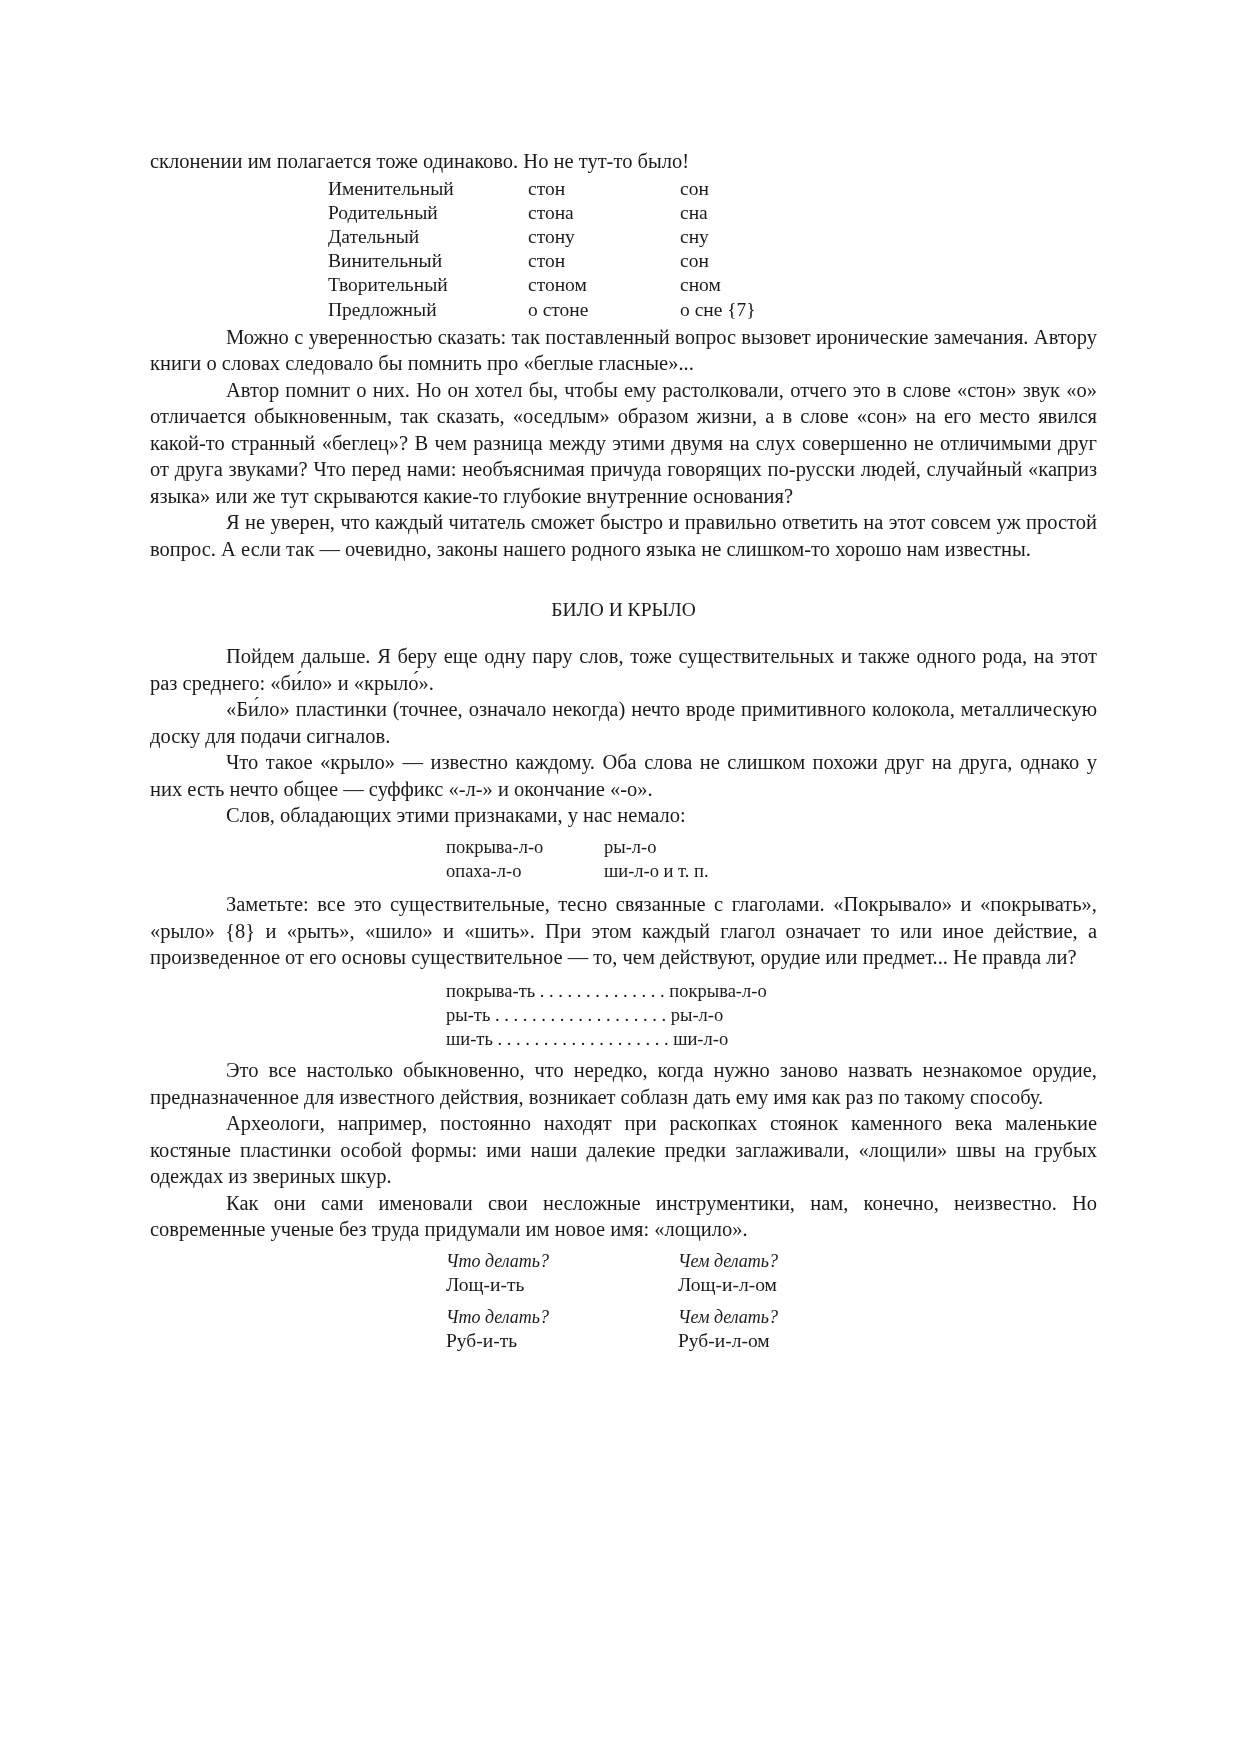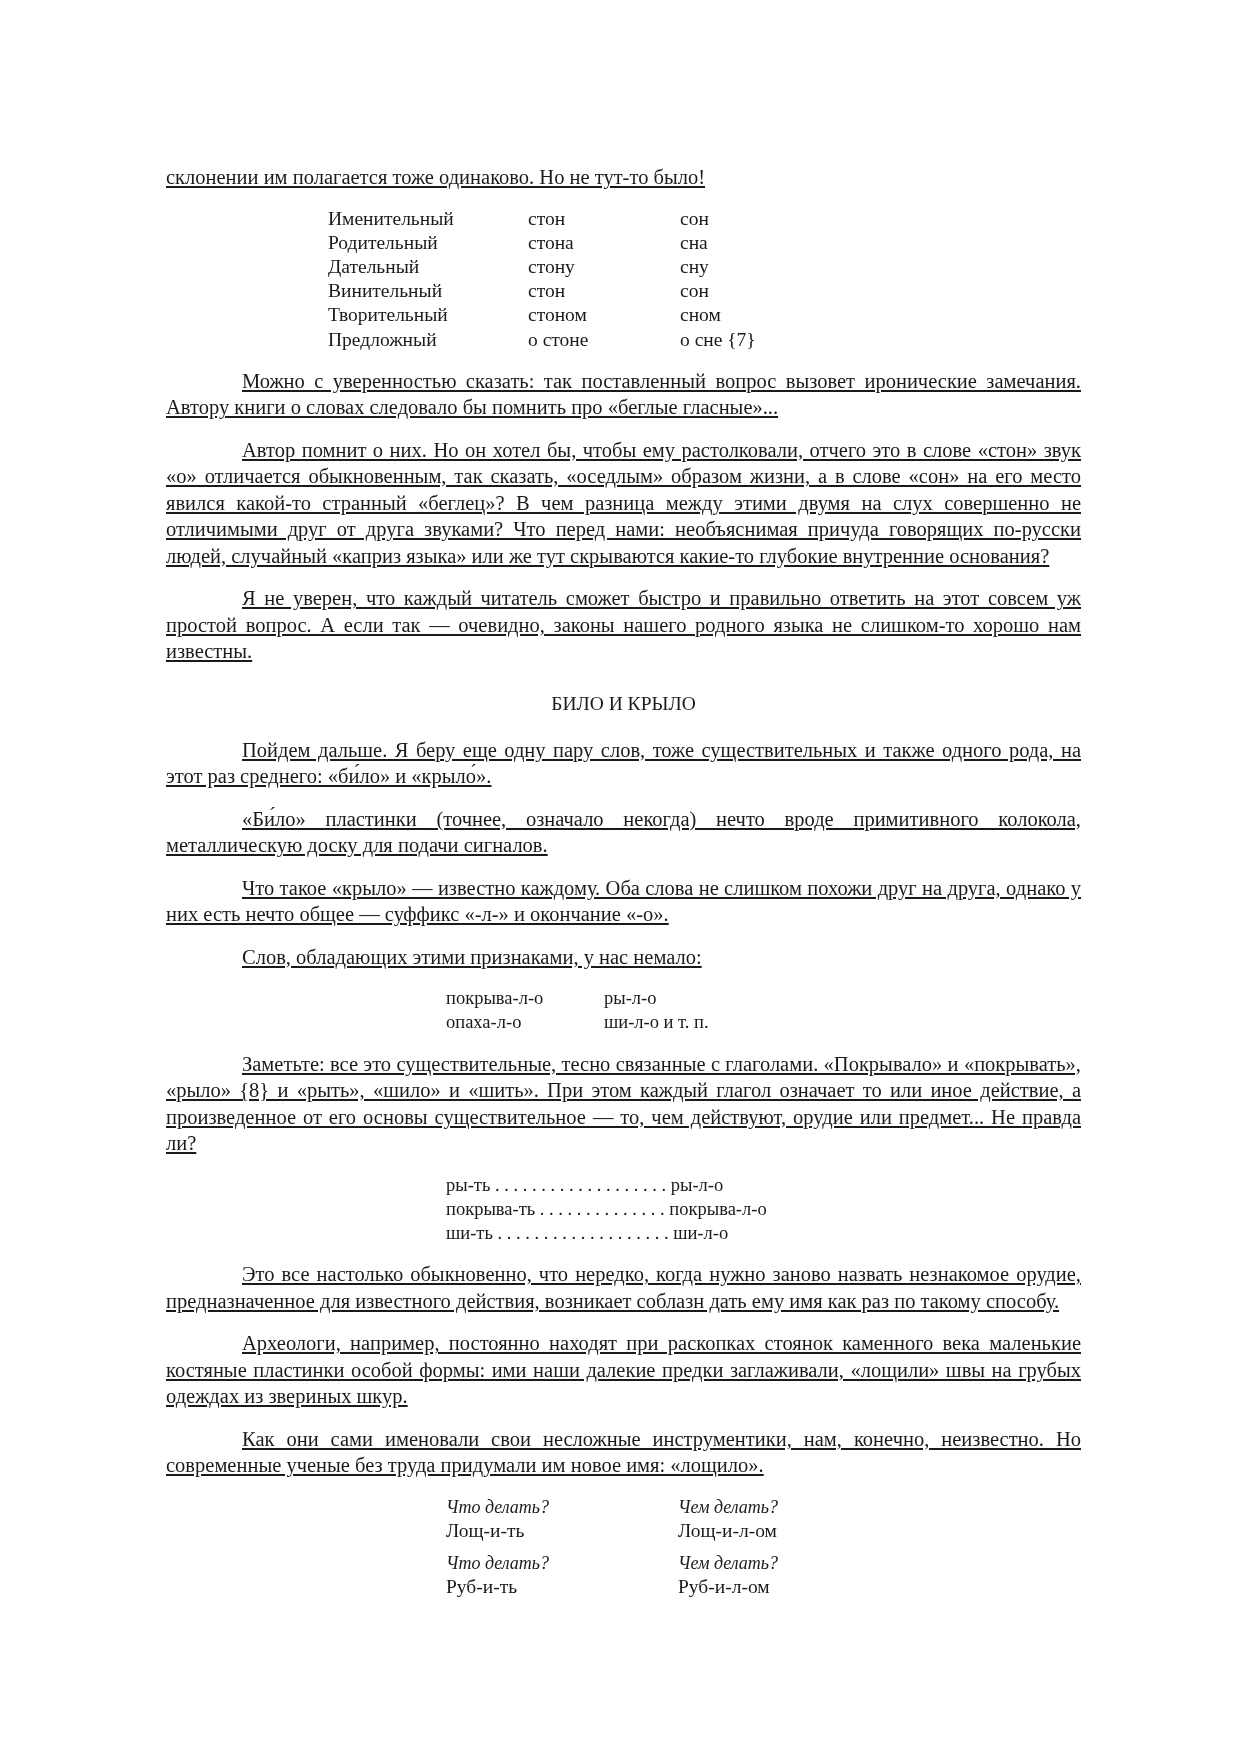--- a/index.html
+++ b/index.html
@@ -1,24 +1,24 @@
 <!DOCTYPE html>
 <html><head>
 <meta charset="utf-8">
 <style>
   html, body { margin:0; padding:0; background:#ffffff; }
   body { width:1240px; height:1754px; position:relative; overflow:hidden;
          font-family:"Liberation Serif", serif; color:#1a1a1a; font-size:20.5px; }
   .page { position:absolute; left:150px; top:148px; width:947px; }
-  p { margin:16px; line-height:26.5px; text-align:justify;text-decoration:underline; }
+  p { margin:0; line-height:26.5px; text-align:justify; }
   .indent { text-indent:76px; }
   .last { text-align-last:left; }
   .tbl { display:grid; line-height:24.2px; font-size:19.5px; }
   .decl { margin-left:178px; grid-template-columns:200px 152px 200px; margin-top:2px; margin-bottom:2px; }
-  h2 { margin:26px 0 20px 0; text-align:center; font-weight:normal; font-size:19.5px; line-height:26px; }
+  h2 { margin:35px 0 20px 0; text-align:center; font-weight:normal; font-size:19.5px; line-height:26px; }
   .words { margin-left:296px; grid-template-columns:158px 200px; font-size:18.5px; margin:6px 0 8px 296px; }
   .deriv { margin:8px 0 6px 296px; font-size:18.5px; line-height:24.2px; }
   .deriv .row { white-space:pre; }
   .qa { margin:6px 0 8px 296px; grid-template-columns:232px 200px; }
   .qa .q { font-style:italic; font-size:18px; }
 </style>
 </head>
 <body>
 
 <div class="page">
@@ -60,22 +60,22 @@
   <div class="tbl words">
     <span>покрыва-л-о</span>
     <span>ры-л-о</span>
     <span>опаха-л-о</span>
     <span>ши-л-о и т. п.</span>
   </div>
 
   <p class="indent">Заметьте: все это существительные, тесно связанные с глаголами. «Покрывало» и «покрывать», «рыло» {8} и «рыть», «шило» и «шить». При этом каждый глагол означает то или иное действие, а произведенное от его основы существительное — то, чем действуют, орудие или предмет... Не правда ли?</p>
 
   <div class="deriv">
+    <div class="row">покрыва-ть . . . . . . . . . . . . . . покрыва-л-о</div>
     <div class="row">ры-ть . . . . . . . . . . . . . . . . . . . ры-л-о</div>
-    <div class="row">покрыва-ть . . . . . . . . . . . . . . покрыва-л-о</div>
     <div class="row">ши-ть . . . . . . . . . . . . . . . . . . . ши-л-о</div>
   </div>
 
   <p class="indent">Это все настолько обыкновенно, что нередко, когда нужно заново назвать незнакомое орудие, предназначенное для известного действия, возникает соблазн дать ему имя как раз по такому способу.</p>
   <p class="indent">Археологи, например, постоянно находят при раскопках стоянок каменного века маленькие костяные пластинки особой формы: ими наши далекие предки заглаживали, «лощили» швы на грубых одеждах из звериных шкур.</p>
   <p class="indent">Как они сами именовали свои несложные инструментики, нам, конечно, неизвестно. Но современные ученые без труда придумали им новое имя: «лощило».</p>
 
   <div class="tbl qa">
     <span class="q">Что делать?</span>
     <span class="q">Чем делать?</span>

